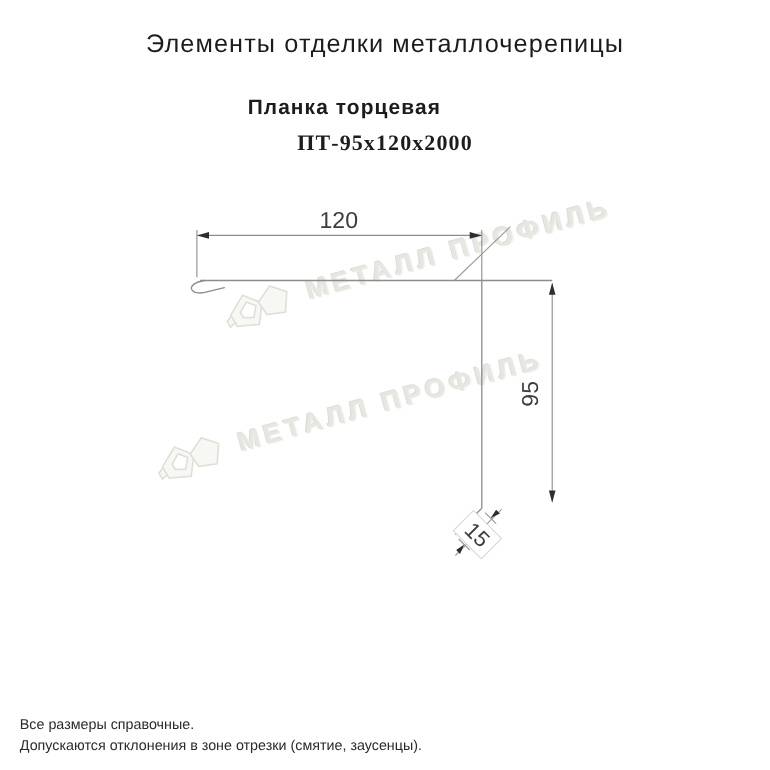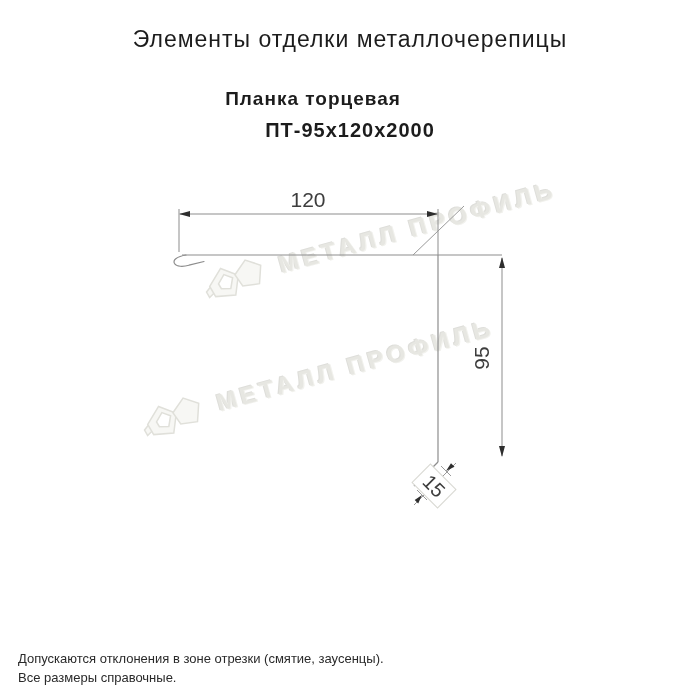--- a/index.html
+++ b/index.html
@@ -10,21 +10,21 @@
   .title{
     position:absolute;left:0;top:26px;width:700px;text-align:center;
     font-size:23px;letter-spacing:1px;color:#1c1c1c;
   }
   .subtitle1{
     position:absolute;left:0;top:88px;width:626px;text-align:center;
     font-size:19px;font-weight:700;letter-spacing:1px;color:#1c1c1c;
   }
   .subtitle2{
     position:absolute;left:0;top:119px;width:700px;text-align:center;
-    font-size:20px;font-weight:700;letter-spacing:1px;color:#1c1c1c;
+    font-size:20px;font-weight:700;letter-spacing:1px;color:#1c1c1c;font-family:Liberation Serif, serif;
   }
   
   .wm{
     position:absolute;display:flex;align-items:center;gap:10px;
     transform-origin:0 50%;transform:rotate(-15.5deg);
     pointer-events:none;z-index:1;white-space:nowrap;
   }
   .wm-text{
     font-size:24px;font-weight:700;letter-spacing:4px;color:#e7e7e2;
     text-shadow:1px 1px 0 #f2f2ee, -1px -1px 0 #dededa;
@@ -111,17 +111,17 @@
     <polygon points="446,471 454.5,466.8 451,463.3" fill="#2e2e2e"></polygon>
     <polygon points="422,495 418.2,503.6 414.7,500.1" fill="#2e2e2e"></polygon>
     <g transform="translate(434,486) rotate(45)">
       <rect x="-18" y="-13" width="36" height="26" fill="#ffffff" stroke="#d8d8d2" stroke-width="1"></rect>
       <text x="0" y="7" text-anchor="middle" font-size="20" fill="#3d3d3d" font-family="Liberation Sans, sans-serif">15</text>
     </g>
   </svg>
 
 
   <div class="footnotes">
+    <div>Все размеры справочные.</div>
     <div>Допускаются отклонения в зоне отрезки (смятие, заусенцы).</div>
-    <div>Все размеры справочные.</div>
   </div>
 
 </div>
 
 </body></html>

